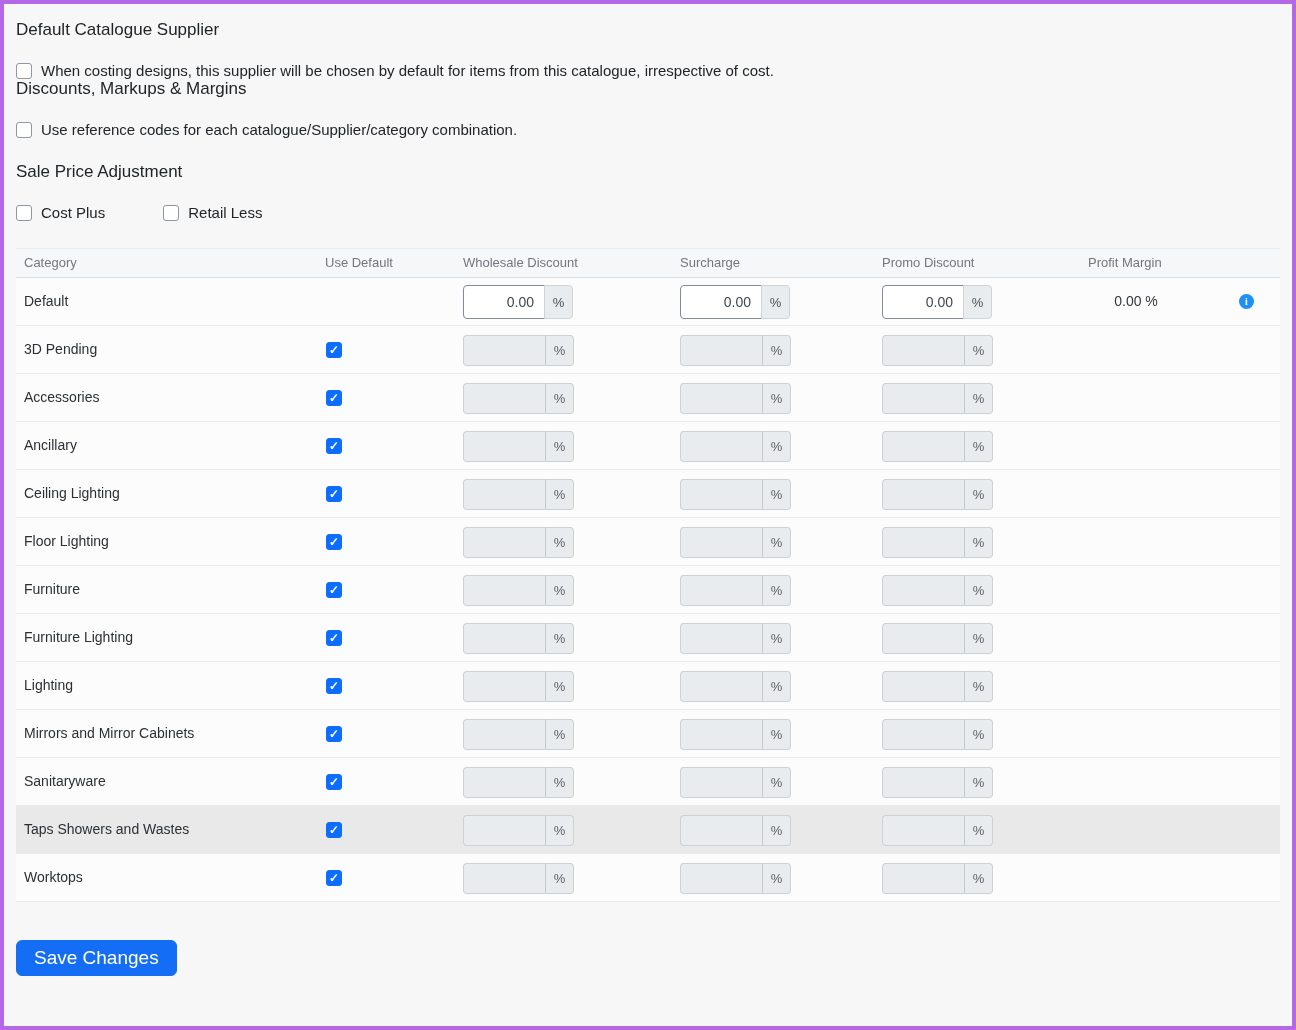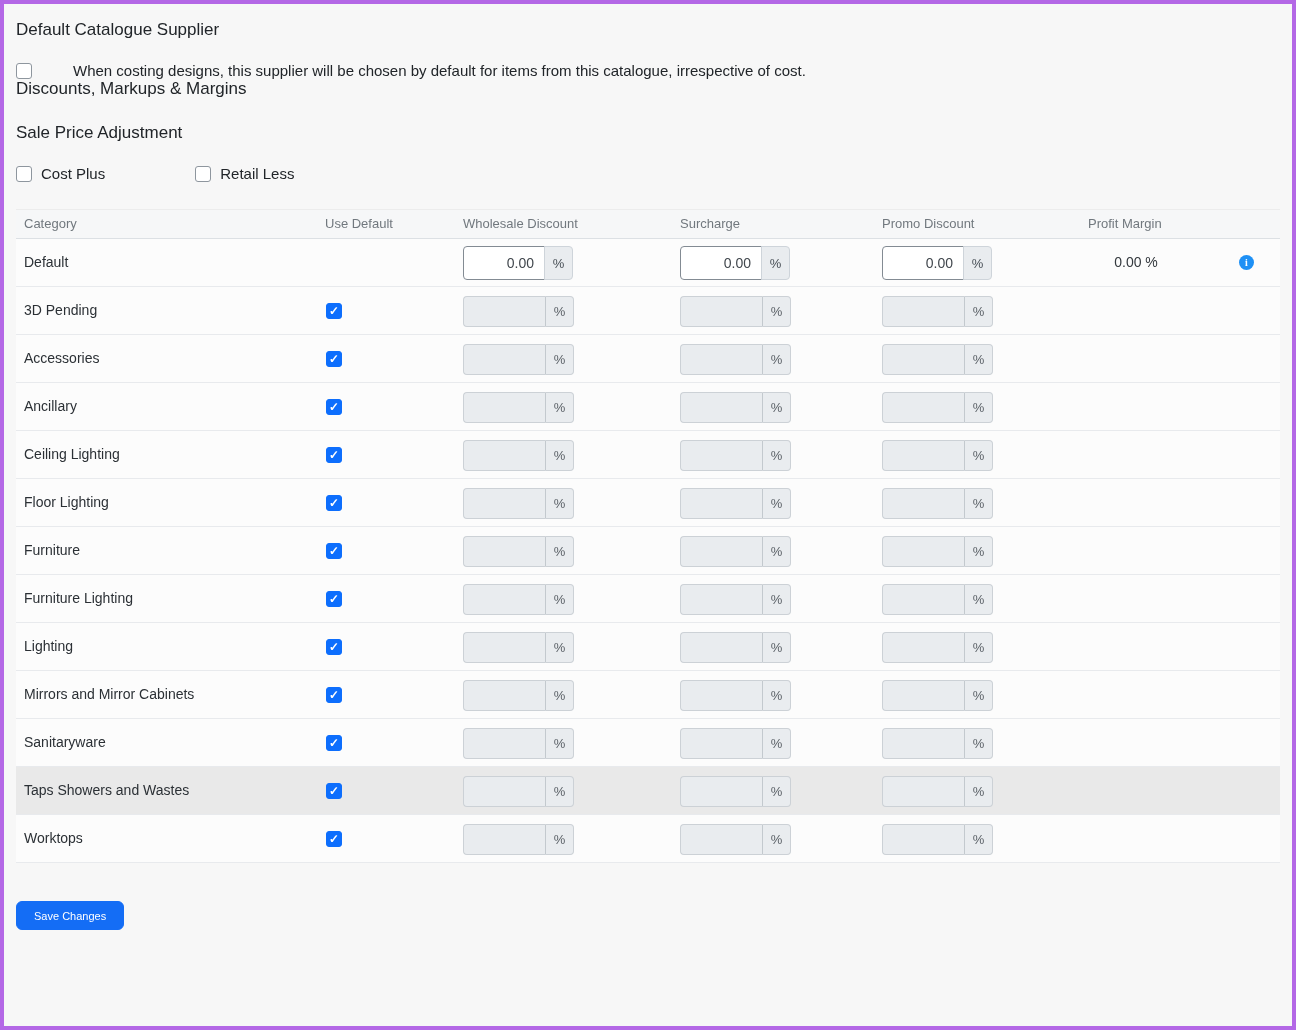--- a/index.html
+++ b/index.html
@@ -18,21 +18,21 @@
 
   
   .section-title {
     font-size: 17px; font-weight: 500; color: #212529;
     height: 20px; line-height: 20px;
   }
   .mt-h { }
   .mt-h2 { margin-top: 24px; }
 
   
-  .cb-row { display: flex; align-items: center; height: 17px; margin-top: 22px; gap: 32px; }
+  .cb-row { display: flex; align-items: center; height: 17px; margin-top: 22px; }
   .checkbox {
     width: 16px; height: 16px; flex: 0 0 16px;
     background: #ffffff; border: 1px solid #8e969e; border-radius: 3px;
     margin-right: 9px; cursor: pointer;
   }
   .cb-label { font-size: 15px; color: #212529; }
   .cb-pair { display: flex; align-items: flex-end; }
   .cb-pair + .cb-pair { margin-left: 40px; padding-left: 18px; }
 
   
@@ -104,42 +104,46 @@
     position: absolute; left: 1223px; top: 16px;
     width: 15px; height: 15px; border-radius: 50%;
     background: var(--info, #1e90f5);
     color: #ffffff; font-size: 10px; font-weight: bold;
     font-family: "Liberation Serif", serif;
     display: flex; align-items: center; justify-content: center;
     cursor: pointer;
   }
   .save-btn {
     margin-top: 38px; margin-left: 0;
-    height: 29px; padding: 0 17px;
+    height: 36px; padding: 0 17px;
     background: var(--save, #146df5); color: #ffffff;
     border: 1px solid var(--save, #146df5); border-radius: 6px;
-    font-family: "Liberation Sans", sans-serif; font-size: 11px;
+    font-family: "Liberation Sans", sans-serif; font-size: 19px;
     cursor: pointer;
   }
 </style>
 </head>
 <body>
 
 <div class="frame">
   <div class="content">
 
     <div class="section-title">Default Catalogue Supplier</div>
 
     <div class="cb-row">
       <span class="checkbox"></span>
       <span class="cb-label">When costing designs, this supplier will be chosen by default for items from this catalogue, irrespective of cost.</span>
     </div>
 
     <div class="section-title mt-h">Discounts, Markups &amp; Margins</div>
 
+    <div class="cb-row">
+      <span class="checkbox"></span>
+      <span class="cb-label">Use reference codes for each catalogue/Supplier/category combination.</span>
+    </div>
 
     <div class="section-title mt-h2">Sale Price Adjustment</div>
 
     <div class="cb-row">
       <span class="cb-pair">
         <span class="checkbox"></span>
         <span class="cb-label">Cost Plus</span>
       </span>
       <span class="cb-pair">
         <span class="checkbox"></span>

